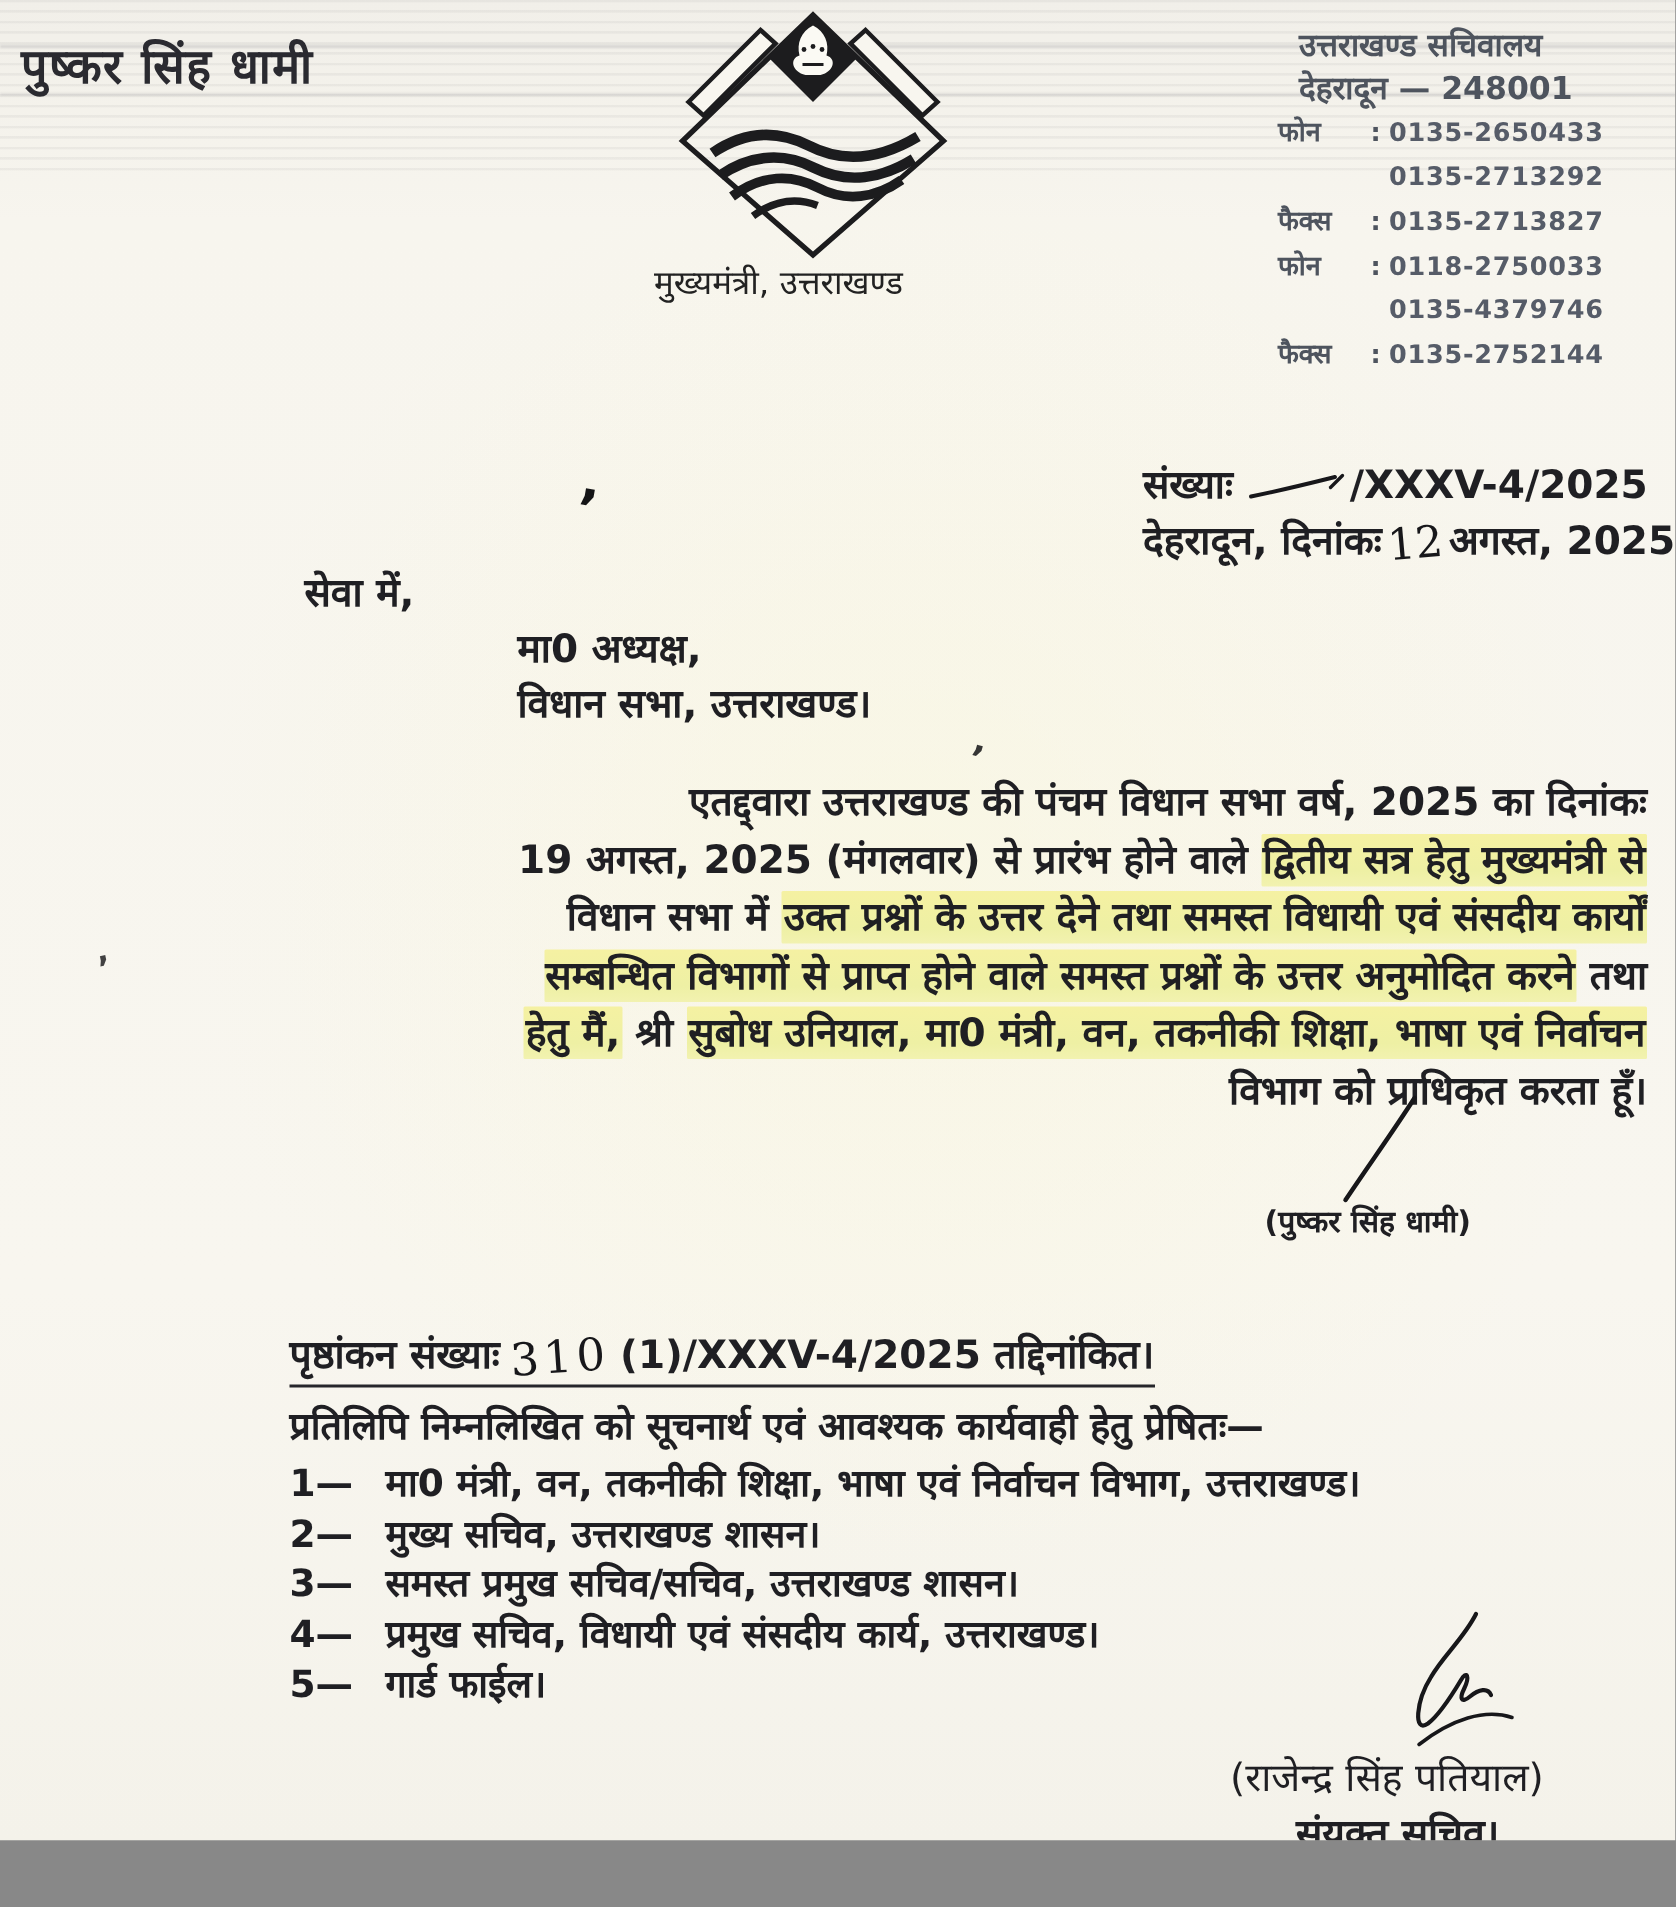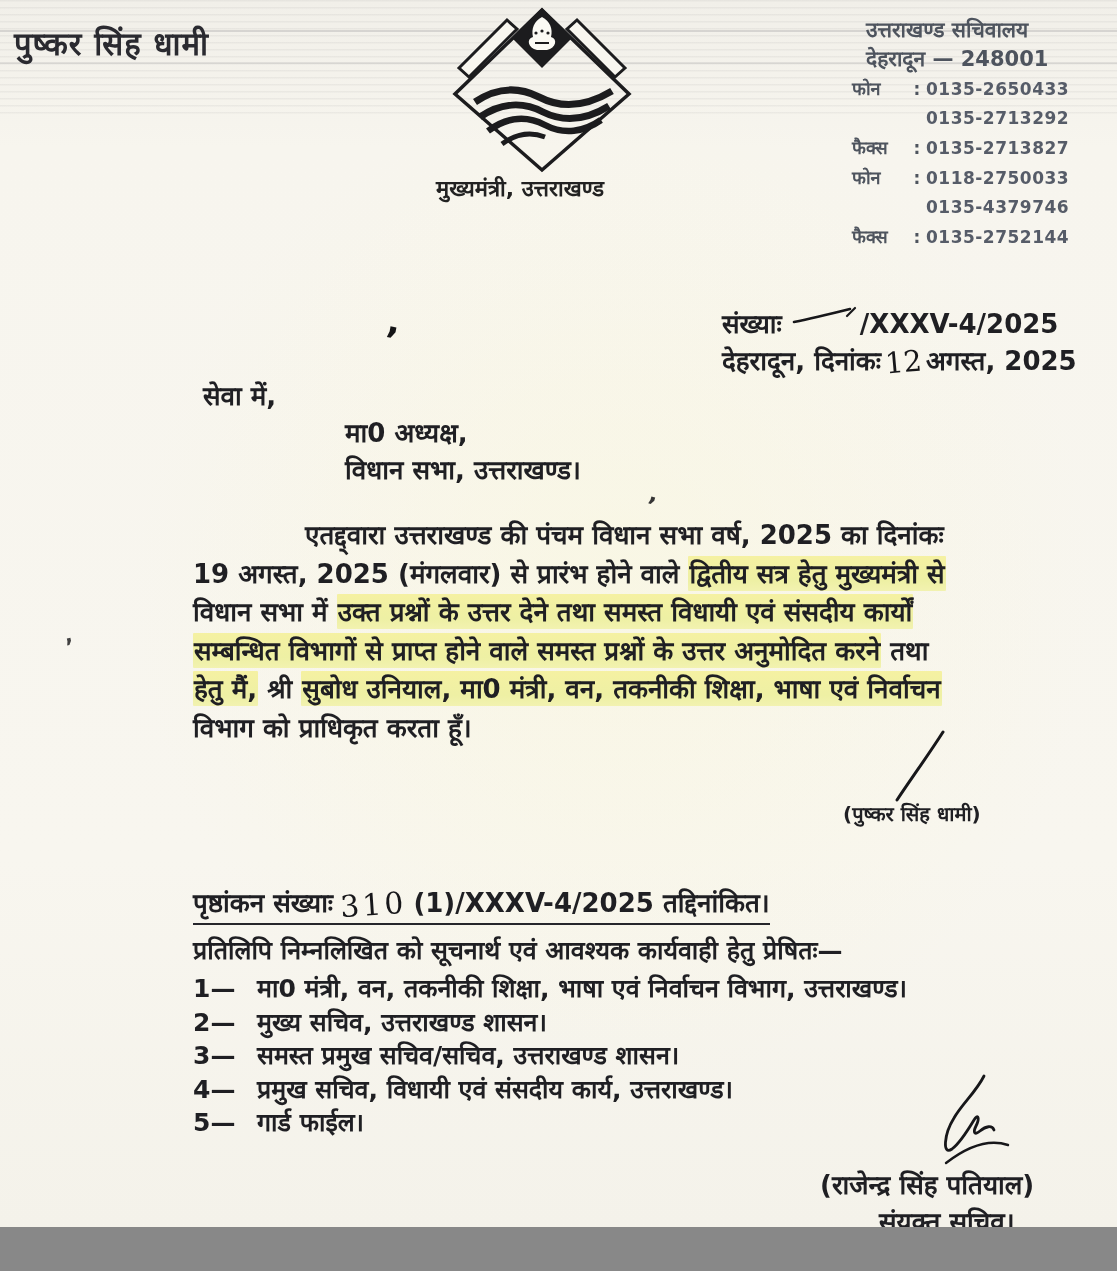--- a/index.html
+++ b/index.html
@@ -22,59 +22,59 @@
     pointer-events:none;
   }
   .streak-line { position:absolute; left:0; width:100%; height:2px; background:rgba(70,70,78,0.16); filter:blur(0.6px); }
 
   .sender-name {
     position:absolute; left:14px; top:22px; font-size:31px; font-weight:bold;
     color:#2a2a30; letter-spacing:1px; filter:blur(0.4px); transform:scaleY(1.04);
   }
 
   .logo { position:absolute; left:447px; top:6px; }
-  .office-title { position:absolute; left:436px; top:172px; font-size:22px; font-weight:bold; color:#222; }
+  .office-title { position:absolute; left:436px; top:172px; font-size:22px; font-weight:normal; color:#222; }
 
   
   .letterhead { position:absolute; left:852px; top:16px; width:262px; color:#4e545e; filter:blur(0.35px); }
   .lh-big { font-size:21px; font-weight:bold; margin-left:14px; line-height:29px; white-space:nowrap; }
   .lh-row { display:flex; align-items:baseline; font-weight:bold; font-size:17px; line-height:29px; white-space:nowrap; }
   .lh-label { width:56px; font-size:18px; }
   .lh-colon { width:18px; text-align:center; }
   .lh-num { letter-spacing:0.5px; color:#565c68; }
   .lh-camp { font-size:15px; text-align:right; opacity:0.55; line-height:24px; padding-right:4px; }
 
   .ref-block { position:absolute; left:722px; top:306px; font-size:26px; font-weight:600; line-height:37px; white-space:nowrap; }
-  .ref-line { display:flex; align-items:flex-start; }
+  .ref-line { display:flex; align-items:center;margin-left:40px; }
 
   .hand { font-family:"DejaVu Serif","Liberation Serif",serif; font-weight:400; color:#17171a; }
   .hand-12 { display:inline-block; font-size:29px; transform:rotate(-5deg) translateY(1px); margin:0 4px; }
   .hand-310 { display:inline-block; font-size:30px; transform:rotate(-4deg) translateY(3px); margin:0 7px; letter-spacing:3px; }
 
   .recipient { position:absolute; left:203px; top:378px; font-size:26px; font-weight:600; line-height:37px; }
   .recipient .indent2 { margin-left:142px; }
 
   .body-par { position:absolute; left:193px; top:516px; width:905px; font-size:26px; font-weight:600; }
-  .bline { line-height:38.5px; white-space:nowrap; }
+  .bline { line-height:38.5px; white-space:nowrap;text-align:right; }
   .bline.indent { padding-left:112px; }
   .hl { background:linear-gradient(180deg,#f5f1a2 0%,#eef0a4 70%,#f2f2b0 100%); padding:3px 1px 2px; border-radius:1px; }
 
   .sig-stroke-1 { position:absolute; left:885px; top:726px; }
   .sig-name-1 { position:absolute; left:843px; top:800px; font-size:20px; font-weight:600; white-space:nowrap; }
 
   .endorse { position:absolute; left:193px; top:884px; width:910px; }
   .endorse-title { display:inline-block; font-size:26px; font-weight:bold; border-bottom:2.5px solid #26262b; padding-bottom:3px; white-space:nowrap; }
   .copy-line { margin-top:7px; font-size:25px; font-weight:600; white-space:nowrap; }
   .copy-list { margin-top:6px; }
   .citem { display:flex; font-size:25px; font-weight:600; line-height:33.5px; white-space:nowrap; }
   .cnum { width:64px; }
 
   .sig-stroke-2 { position:absolute; left:928px; top:1068px; }
-  .sig-name-2 { position:absolute; left:820px; top:1166px; font-size:26px; font-weight:700; white-space:nowrap;text-align:center; }
-  .sig-title-2 { position:absolute; left:864px; top:1203px; font-size:26px; font-weight:600; white-space:nowrap;margin-left:15px; }
+  .sig-name-2 { position:absolute; left:820px; top:1166px; font-size:26px; font-weight:400; white-space:nowrap;text-align:center; }
+  .sig-title-2 { position:absolute; left:864px; top:1203px; font-size:26px; font-weight:600; white-space:nowrap; }
 
   .ink-mark { position:absolute; color:#141416; font-weight:bold; }
 </style>
 </head>
 <body>
 
 <div class="page">
 
   <div class="streaks"></div>
   <div class="streak-line" style="top:30px"></div>

